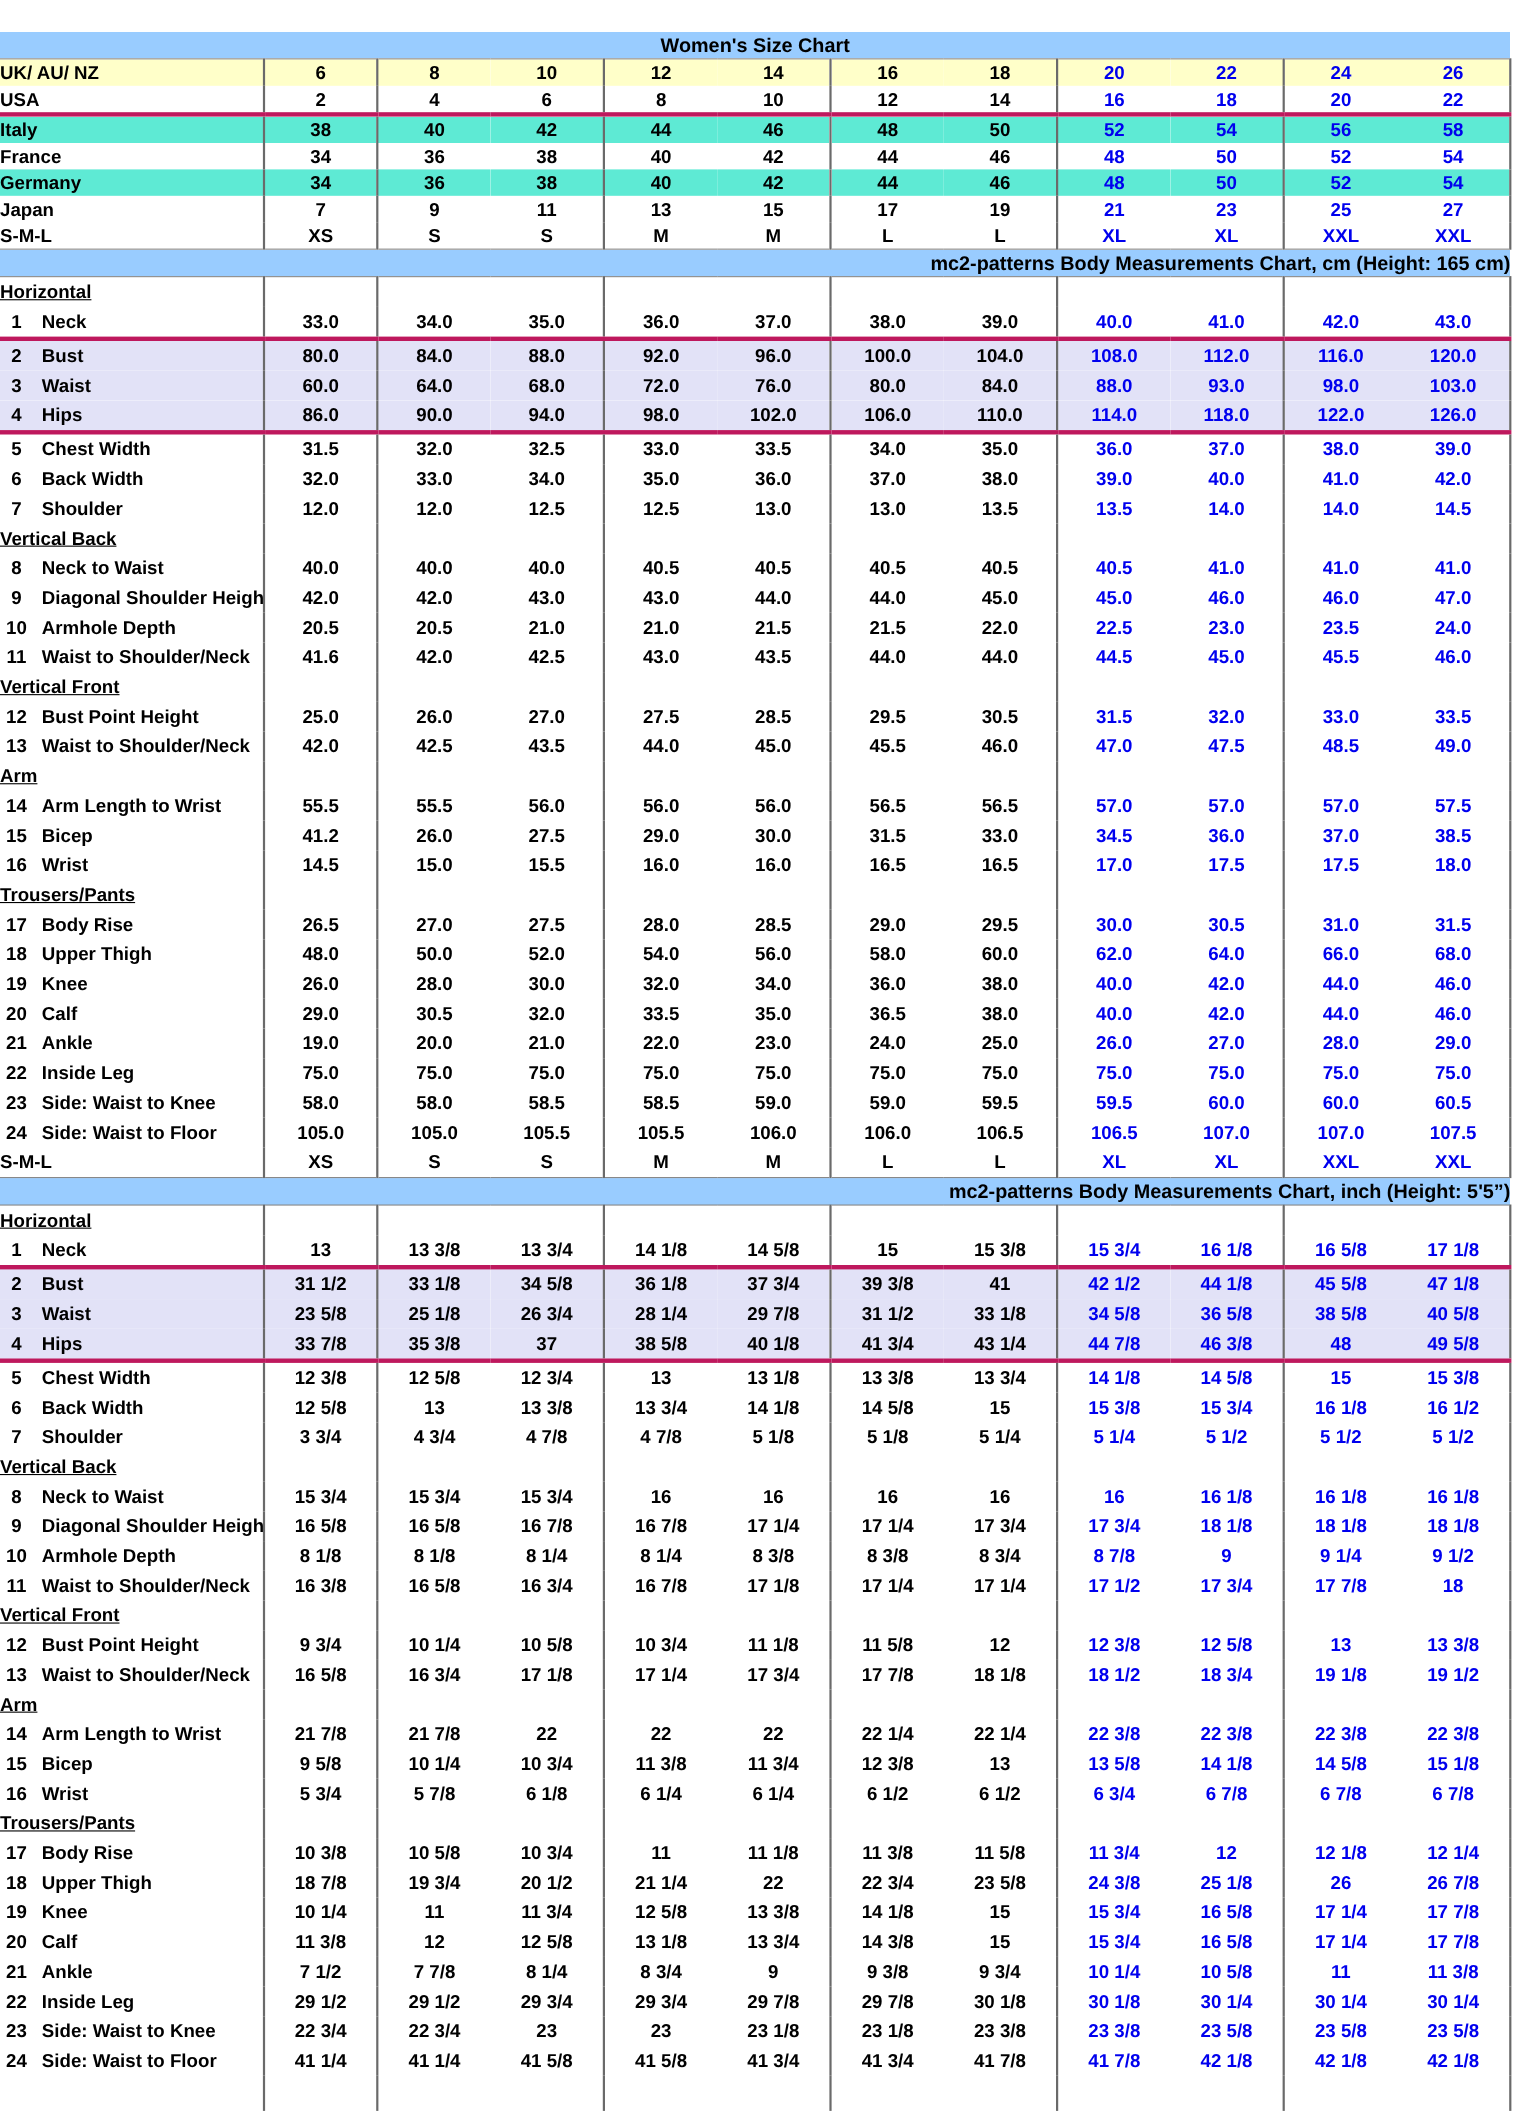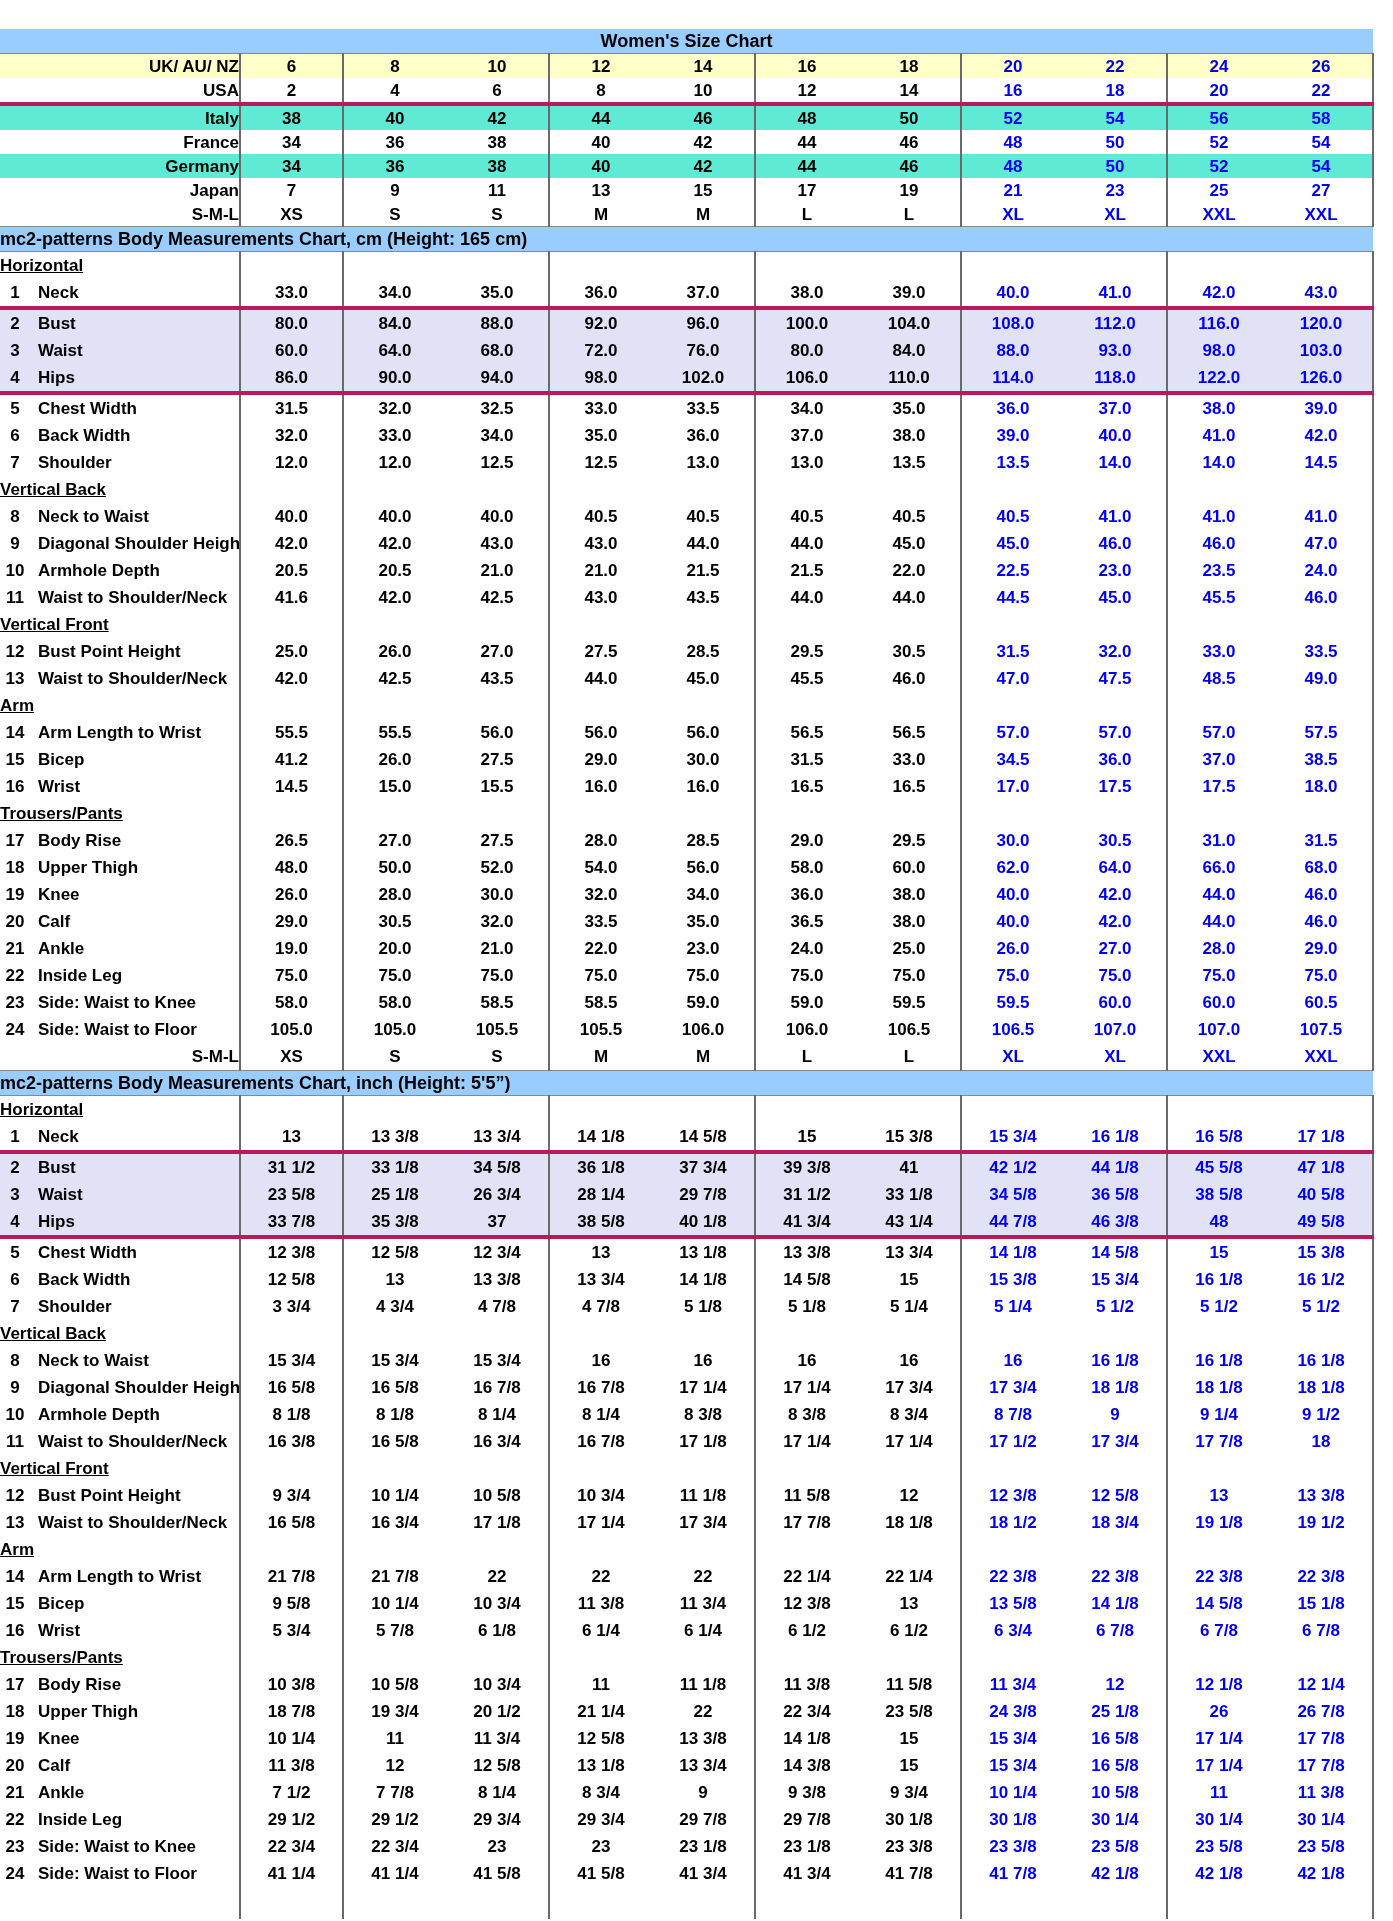--- a/index.html
+++ b/index.html
@@ -9,26 +9,26 @@
   }
   table{border-collapse:collapse;table-layout:fixed;width:1372px;margin-top:29px;}
   td{padding:0;font-weight:bold;font-size:17px;line-height:1;overflow:hidden;white-space:nowrap;vertical-align:middle;}
   col.lblcol{width:240px;}
   col.vcol{width:103px;}
   
   .lbl{border-right:2px solid #6a6a6a;}
   .rb{border-right:2px solid #6a6a6a;}
   
   tr.title td{background:#99CCFF;height:24px;text-align:center;font-size:18px;border-bottom:1px solid #888;}
-  tr.hdr td{background:#99CCFF;height:24px;text-align:left;font-size:18px;border-top:1px solid #888;border-bottom:1px solid #888;}
+  tr.hdr td{background:#99CCFF;height:24px;text-align:right;font-size:18px;border-top:1px solid #888;border-bottom:1px solid #888;}
   tr.size-row td{height:24px;}
   tr.mrow td,tr.grp td,tr.sml td{height:27px;}
   tr.tail td{height:32px;}
   .v{text-align:center;}
-  .slbl{text-align:right;}
+  .slbl{text-align:left;}
   .mlbl{text-align:left;}
   .num{display:inline-block;width:30px;text-align:center;}
   .mname{margin-left:8px;}
   .ghead{text-align:left;text-decoration:underline;}
   
   tr.yellow td{background:#FFFFC9;}
   tr.grayrow td{background:#5eead4;}
   tr.hl td{background:#E2E2F7;}
   
   .blu{color:#0000EE;}

